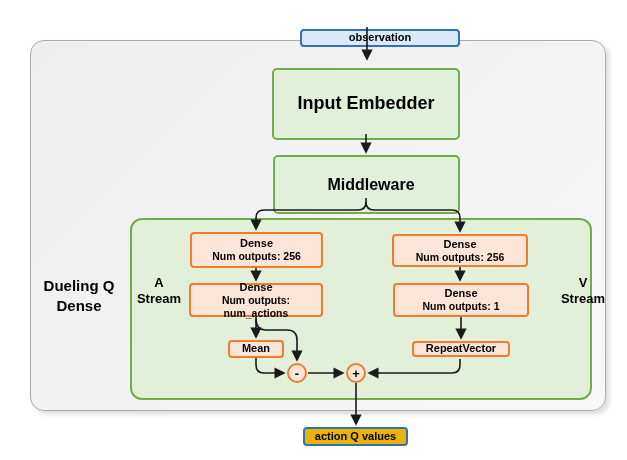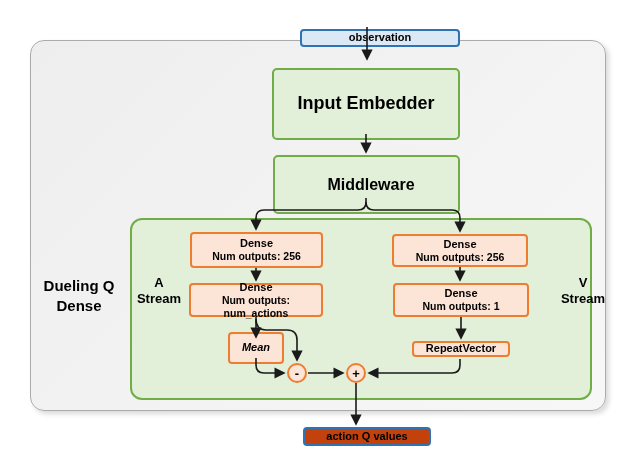--- a/index.html
+++ b/index.html
@@ -88,37 +88,37 @@
   <div class="node orange-box" style="left:392px;top:234px;width:136px;height:33px;">
     <span class="t">Dense</span>
     <span class="s">Num outputs: 256</span>
   </div>
 
   <div class="node orange-box" style="left:393px;top:283px;width:136px;height:34px;">
     <span class="t">Dense</span>
     <span class="s">Num outputs: 1</span>
   </div>
 
-  <div class="node orange-box" style="left:228px;top:332px;width:56px;height:32px;font-style:italic;">
+  <div class="node orange-box" style="left:228px;top:340px;width:56px;height:18px;">
     <span class="t">Mean</span>
   </div>
 
   <div class="node orange-box" style="left:412px;top:341px;width:98px;height:16px;">
     <span class="t">RepeatVector</span>
   </div>
 
   <div class="node op-circle" style="left:287px;top:363px;width:20px;height:20px;">
     <span>-</span>
   </div>
 
   <div class="node op-circle" style="left:346px;top:363px;width:20px;height:20px;">
     <span>+</span>
   </div>
 
-  <div class="node blue-box" style="left:303px;top:427px;width:128px;height:19px;background:#c2410c;">
+  <div class="node blue-box" style="left:303px;top:427px;width:105px;height:19px;background:#eab308;">
     <span>action Q values</span>
   </div>
 
   <svg class="connectors" width="627" height="460" viewBox="0 0 627 460">
     <defs>
       <marker id="arr" viewBox="0 0 10 10" refX="8.5" refY="5" markerWidth="7" markerHeight="7" orient="auto-start-reverse">
         <path d="M0,0 L10,5 L0,10 z" fill="#1a1a1a"></path>
       </marker>
     </defs>
     <g fill="none" stroke="#1a1a1a" stroke-width="1.6">

